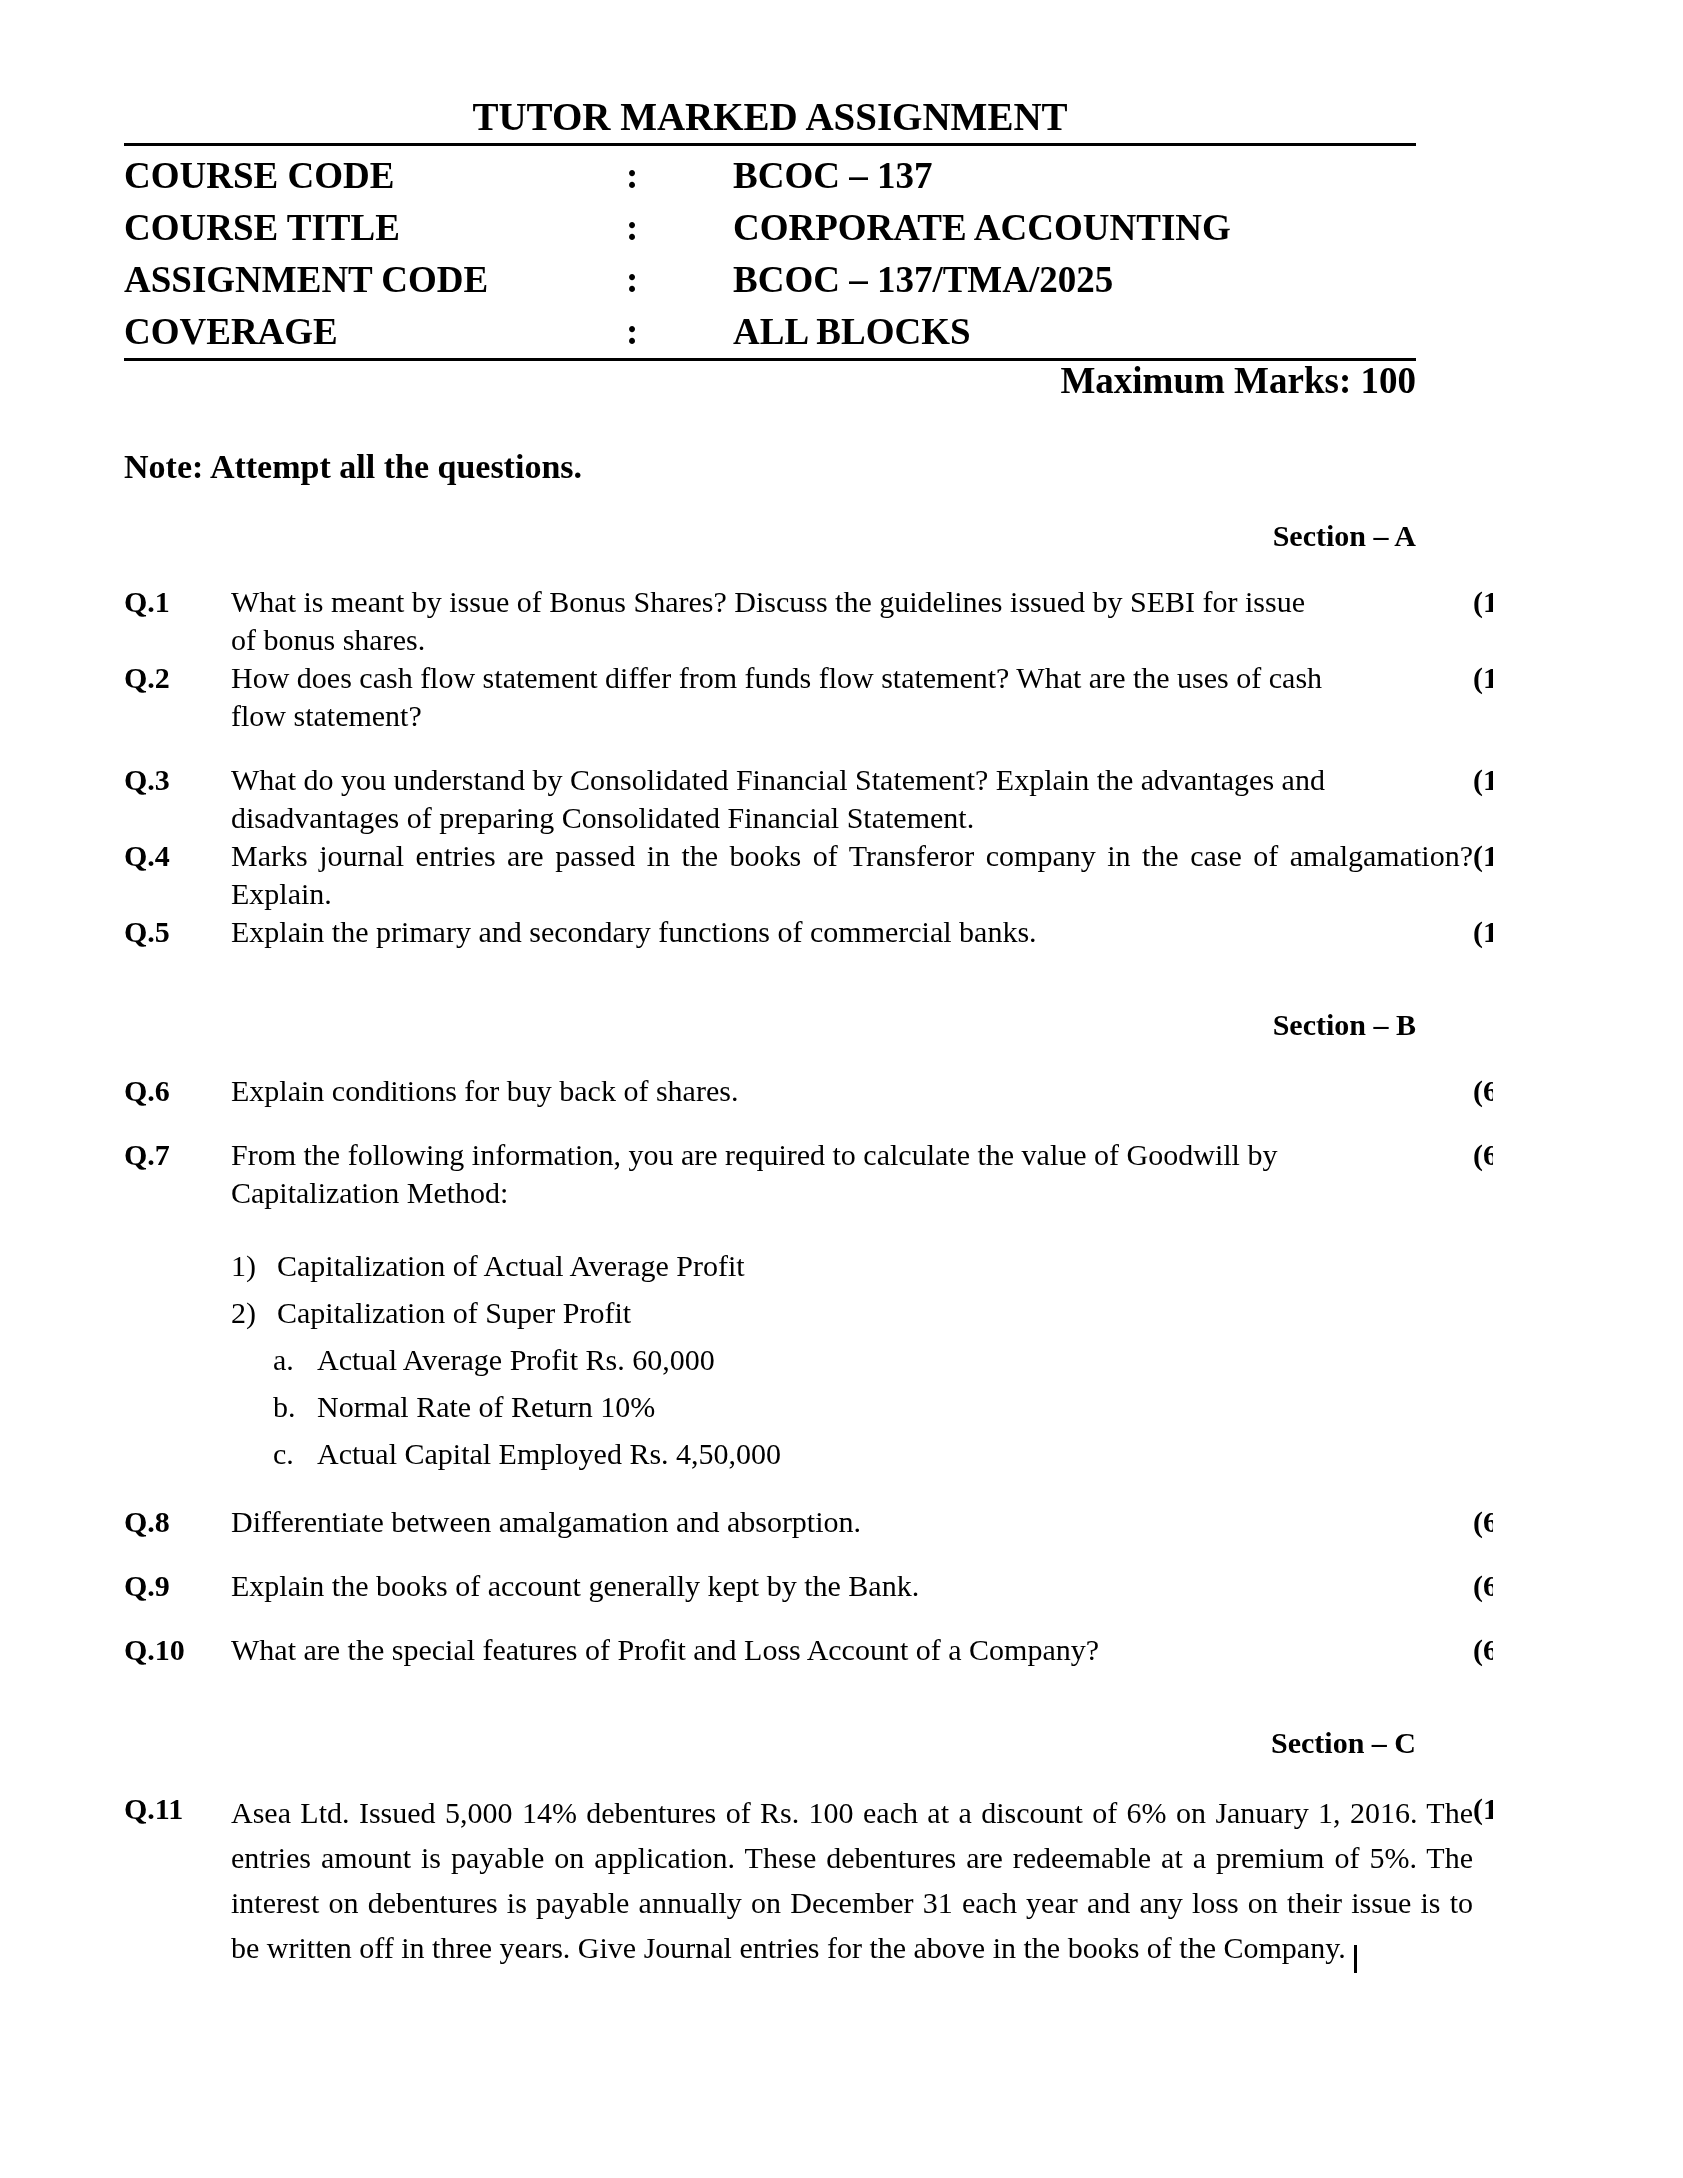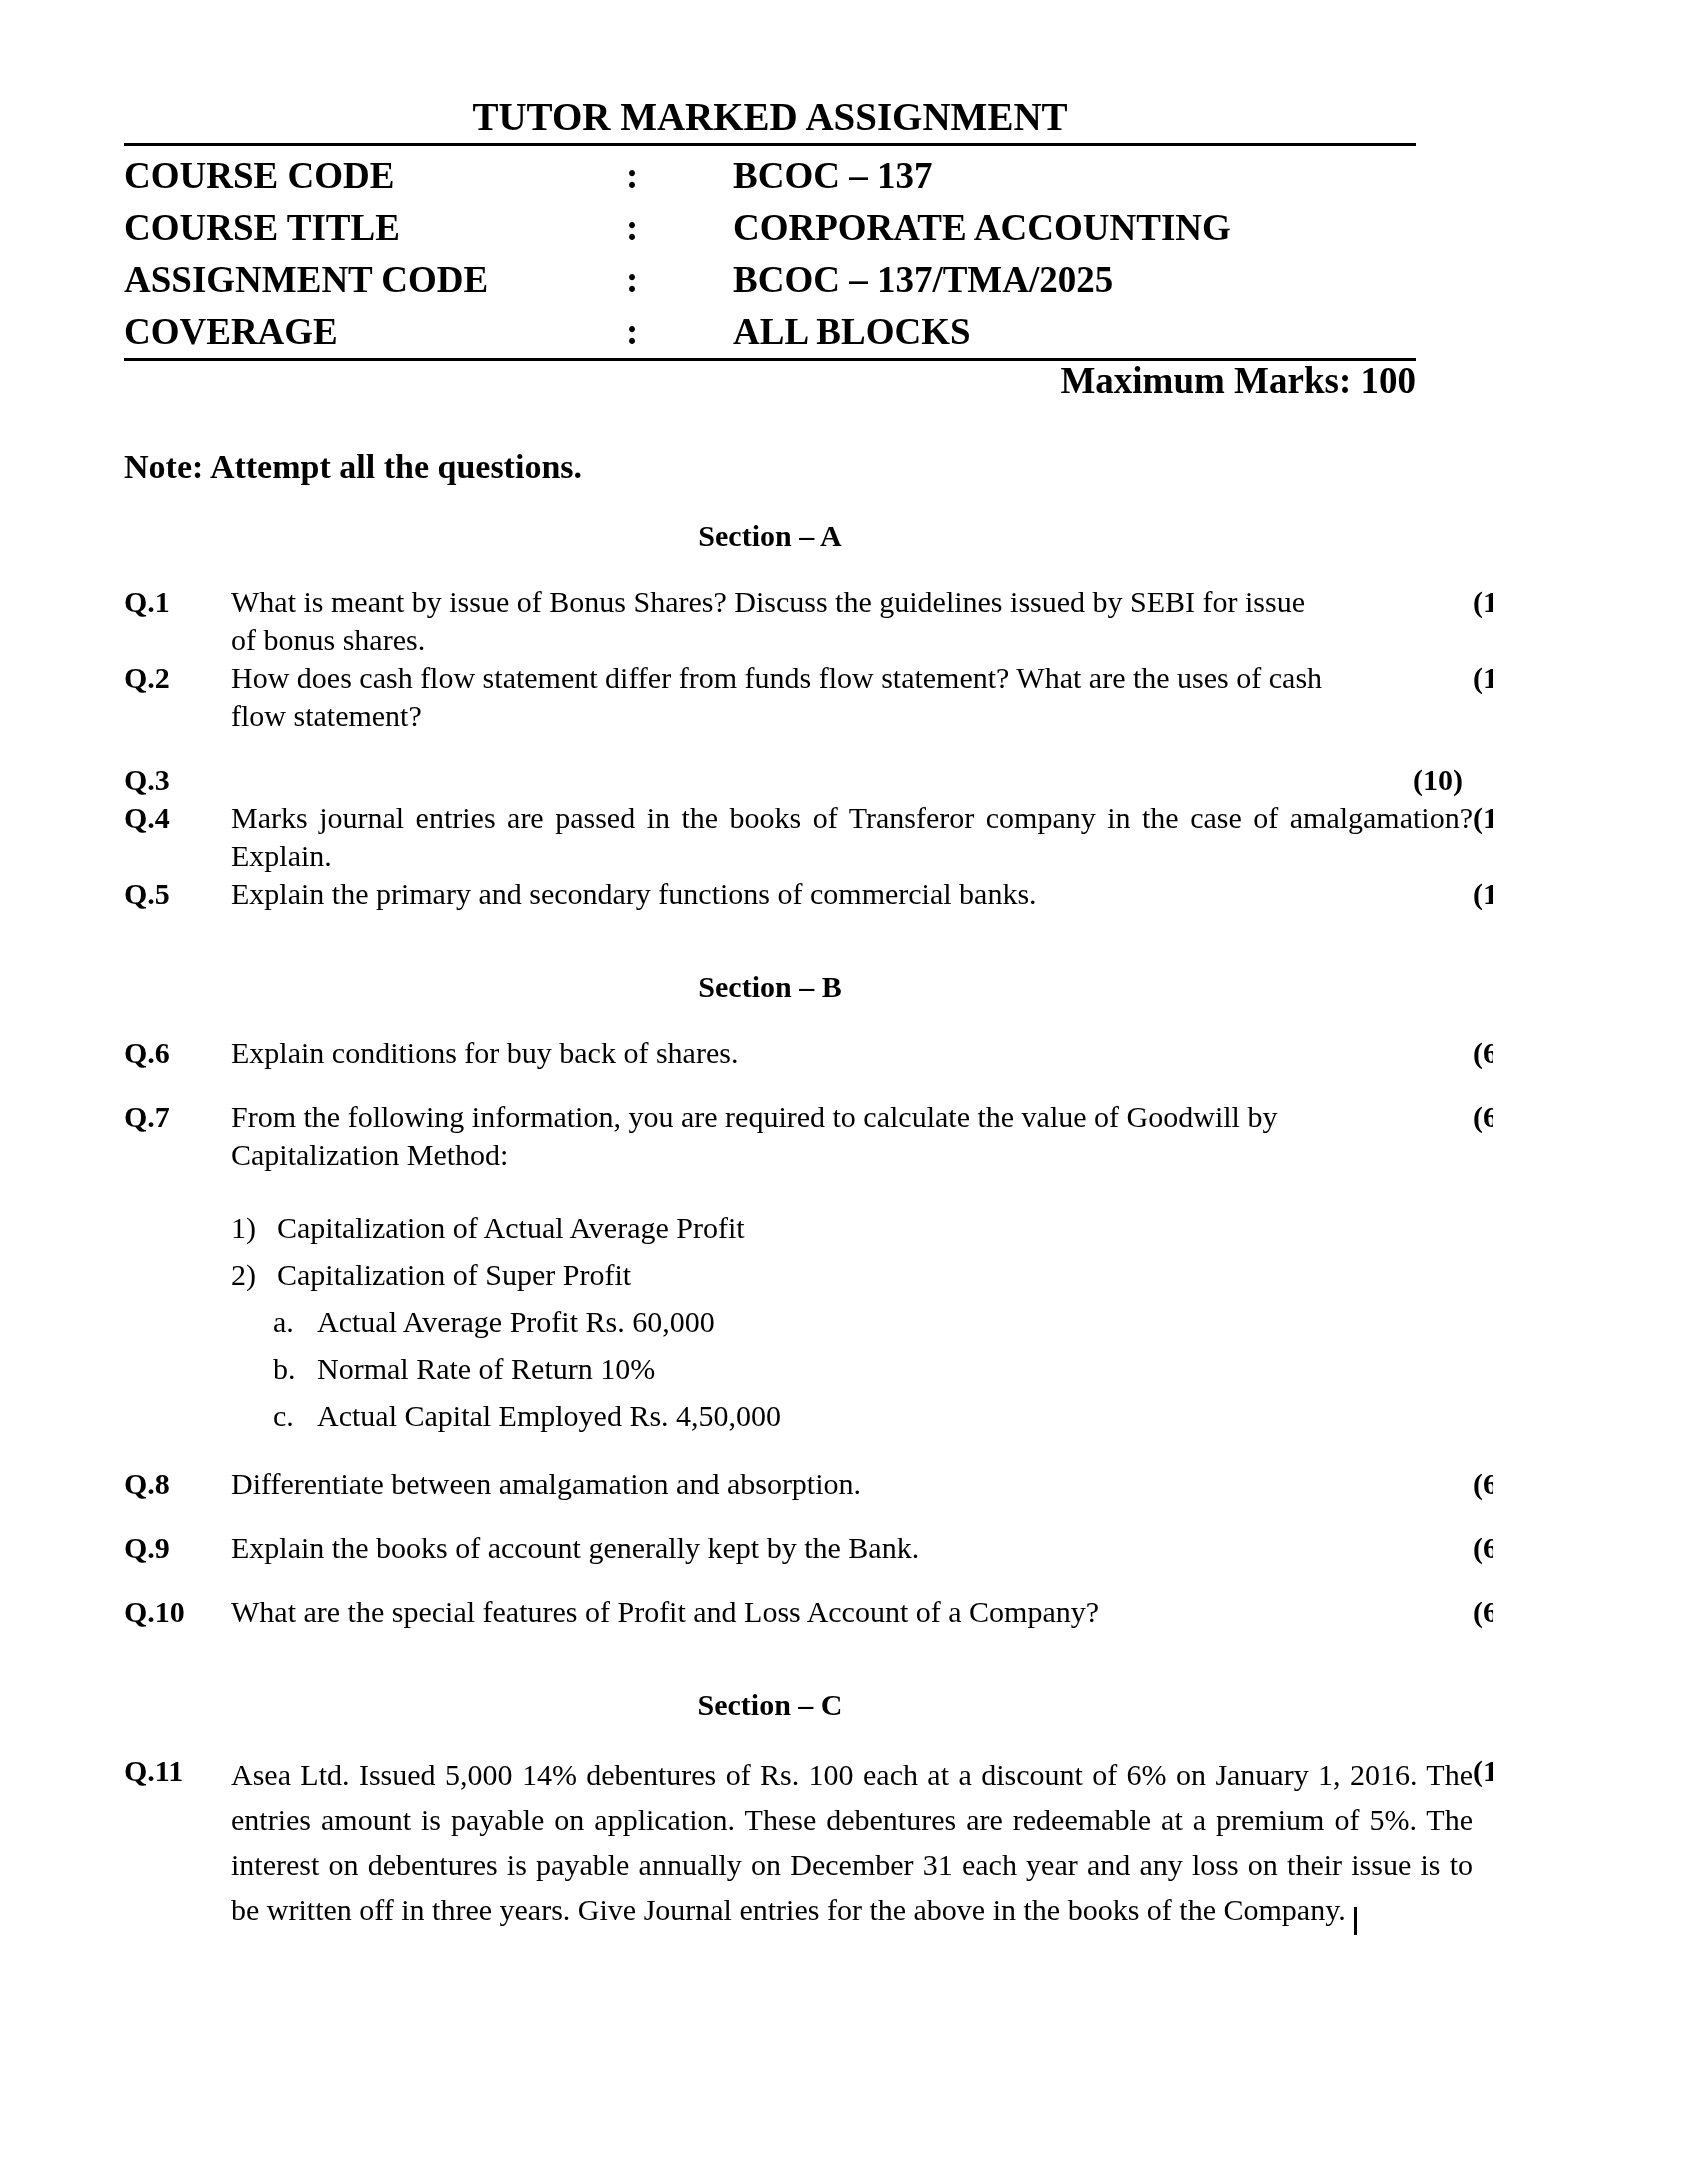--- a/index.html
+++ b/index.html
@@ -10,21 +10,21 @@
     font-family:"Liberation Serif","DejaVu Serif",serif;
     overflow:hidden;
   }
   .doc-title { font-size:39px; font-weight:bold; line-height:40px; text-align:center; }
   .rule { border:0; border-top:3px solid #000; margin:0; }
   #rule-title { margin-top:6px; }
   .info-table { margin-top:4px; }
   .info-row { display:grid; grid-template-columns:502px 107px auto; font-size:37px; font-weight:bold; line-height:52px; }
   .max-marks { font-size:37px; font-weight:bold; line-height:40px; text-align:right; margin-top:0; }
   .note { font-size:34px; font-weight:bold; line-height:40px; margin-top:46px; }
-  .section-heading { font-size:30px; font-weight:bold; line-height:38px; text-align:center; margin:55px 0 28px 0; }
+  .section-heading { font-size:30px; font-weight:bold; line-height:38px; text-align:right; margin:55px 0 28px 0; }
   .section:first-child .section-heading { margin-top:30px; }
   .q-row { display:grid; grid-template-columns:107px 1242px auto; font-size:30px; line-height:38px; }
   .section-b .q-row + .q-row { margin-top:26px; }
   .q-row.gap { margin-top:26px; }
   .q-num { font-weight:bold; }
   .q-marks { font-weight:bold; text-align:right; padding-right:10px; }
   .q-text { white-space:pre-line; }
   .q-text.justify { text-align:justify; }
   .q-text.spaced { line-height:45px; }
   .q-list { margin-top:30px; }
@@ -82,20 +82,24 @@
         <div class="q-row">
           <div class="q-num">Q.2</div>
           <div class="q-body">
             <div class="q-text">How does cash flow statement differ from funds flow statement? What are the uses of cash
 flow statement?</div>
           </div>
           <div class="q-marks">(10)</div>
         </div>
         <div class="q-row gap">
           <div class="q-num">Q.3</div>
+          <div class="q-body">
+            <div class="q-text">What do you understand by Consolidated Financial Statement? Explain the advantages and
+disadvantages of preparing Consolidated Financial Statement.</div>
+          </div>
           <div class="q-marks">(10)</div>
         </div>
         <div class="q-row">
           <div class="q-num">Q.4</div>
           <div class="q-body">
             <div class="q-text justify">Marks journal entries are passed in the books of Transferor company in the case of amalgamation? Explain.</div>
           </div>
           <div class="q-marks">(10)</div>
         </div>
         <div class="q-row">

